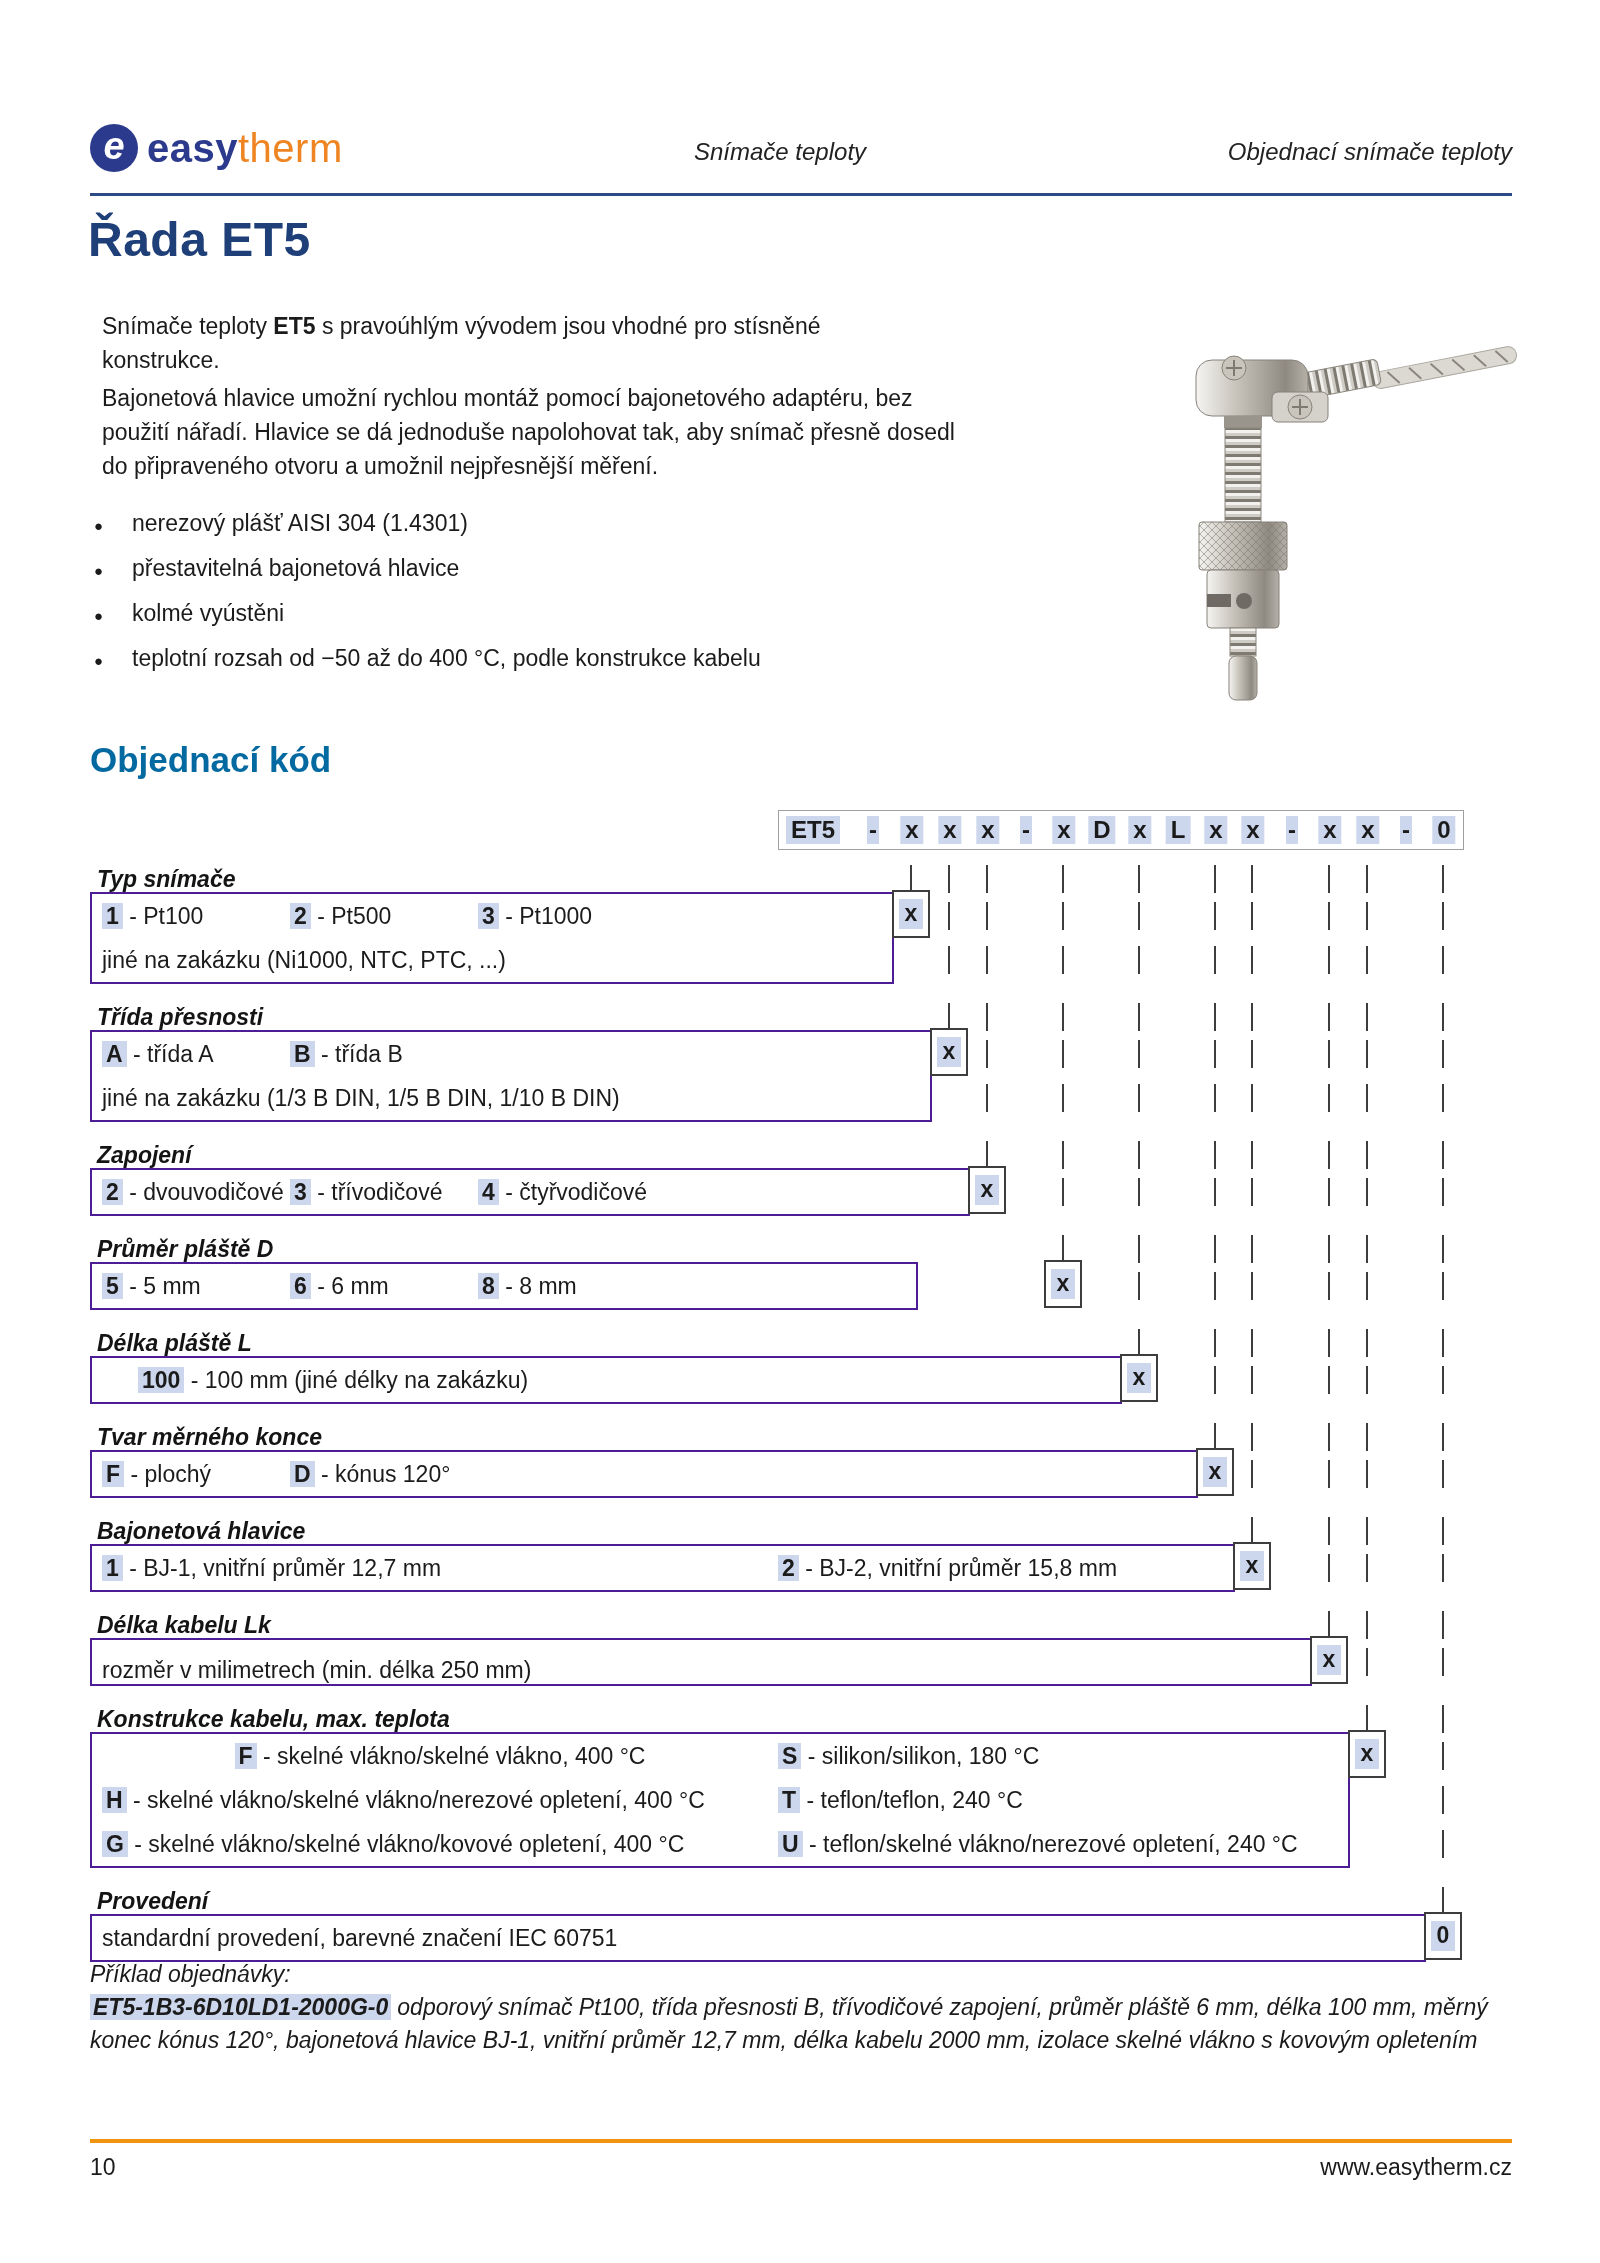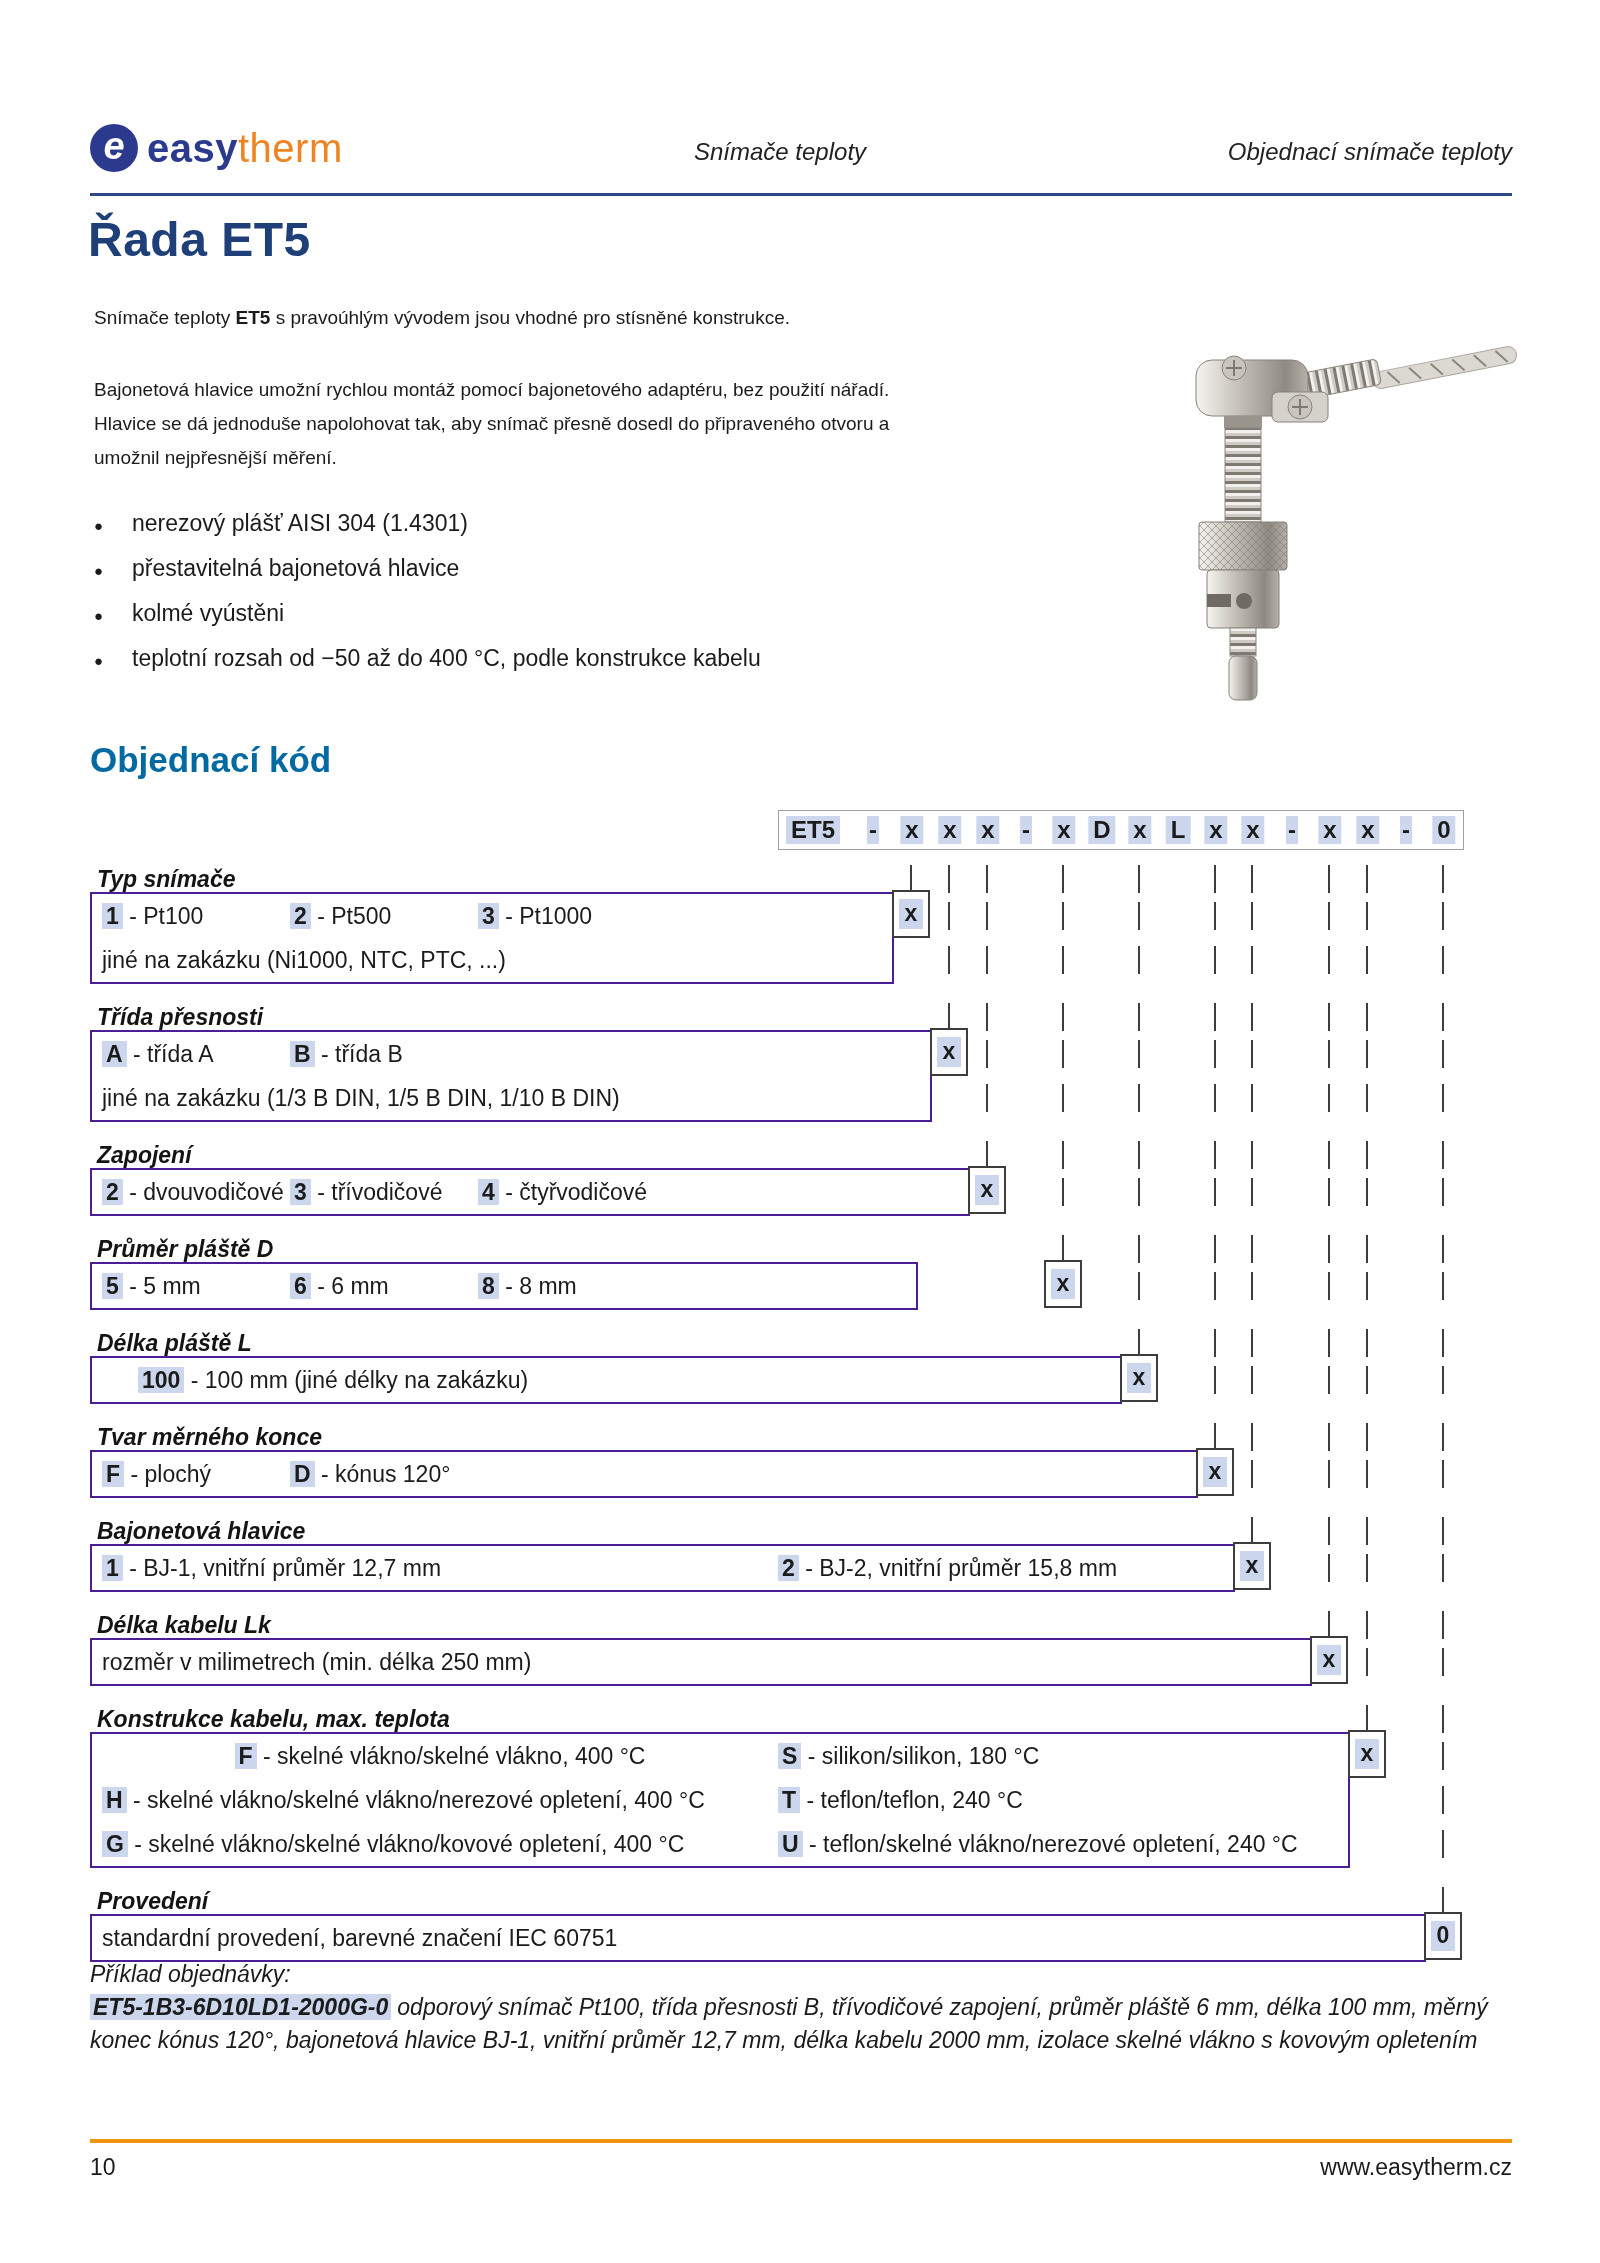--- a/index.html
+++ b/index.html
@@ -15,21 +15,21 @@
     font-style:italic;line-height:1;padding-bottom:4px;box-sizing:border-box;}
   .logo-easy{font-size:40px;font-weight:bold;color:#2b3a8c;margin-left:9px;letter-spacing:.5px;}
   .logo-therm{font-size:40px;color:#ee8522;letter-spacing:.5px;}
   .header-center{position:absolute;left:480px;top:138px;width:600px;text-align:center;
     font-style:italic;font-size:24px;color:#222;}
   .header-right{position:absolute;right:88px;top:138px;font-style:italic;font-size:24px;color:#222;}
   .header-rule{position:absolute;left:90px;right:88px;top:193px;height:3px;background:#2c4a86;}
   
   .page-title{position:absolute;left:88px;top:212px;font-size:48px;font-weight:bold;
     color:#1e3f78;margin:0;letter-spacing:.5px;}
-  .para{position:absolute;left:90px;font-size:19px;line-height:34px;margin:4px;}
+  .para{position:absolute;left:90px;font-size:23px;line-height:34px;margin:12px;}
   .p1{top:297px;width:800px;}
   .p2{top:369px;width:860px;}
   .feature-list{position:absolute;left:92px;top:511px;margin:0;padding:0;list-style:none;}
   .feature-list li{position:relative;padding-left:40px;font-size:23px;line-height:24px;
     margin-bottom:21px;white-space:nowrap;}
   .feature-list li .dot{position:absolute;left:2px;top:3px;font-size:15px;}
   .product-photo{position:absolute;left:1140px;top:322px;}
   
   .section-heading{position:absolute;left:90px;top:740px;font-size:35px;font-weight:bold;
     color:#0369a1;margin:0;}
@@ -346,21 +346,21 @@
       <div class="pipe" style="left: 1366px; top: 1554px;"></div>
       <div class="pipe" style="left: 1442px; top: 1554px;"></div>
       <div class="xbox" style="left: 1233px; top: 1542px;">
         <span>x</span>
       </div>
       <div class="sec-label" style="top: 1612px;">Délka kabelu Lk</div>
       <div class="pipe" style="left: 1328px; top: 1611px;"></div>
       <div class="pipe" style="left: 1366px; top: 1611px;"></div>
       <div class="pipe" style="left: 1442px; top: 1611px;"></div>
       <div class="sec-box" style="left: 90px; top: 1638px; width: 1222px; height: 48px;">
-        <div class="sec-row" style="top: 0px;">
+        <div class="sec-row" style="top: 0px; align-items: flex-end;">
           <span>rozměr v milimetrech (min. délka 250 mm)</span>
         </div>
       </div>
       <div class="pipe" style="left: 1366px; top: 1648px;"></div>
       <div class="pipe" style="left: 1442px; top: 1648px;"></div>
       <div class="xbox" style="left: 1310px; top: 1636px;">
         <span>x</span>
       </div>
       <div class="sec-label" style="top: 1706px;">Konstrukce kabelu, max. teplota</div>
       <div class="pipe" style="left: 1366px; top: 1705px;"></div>

